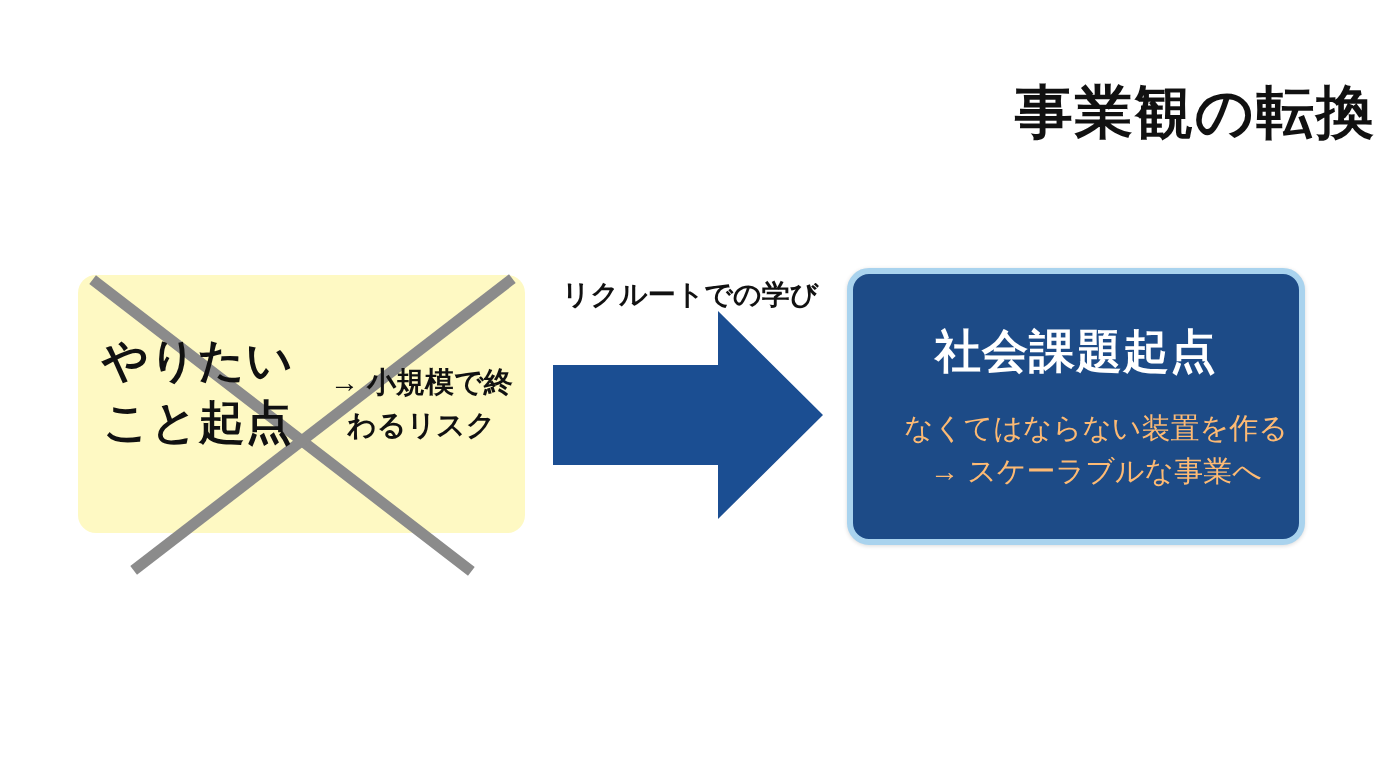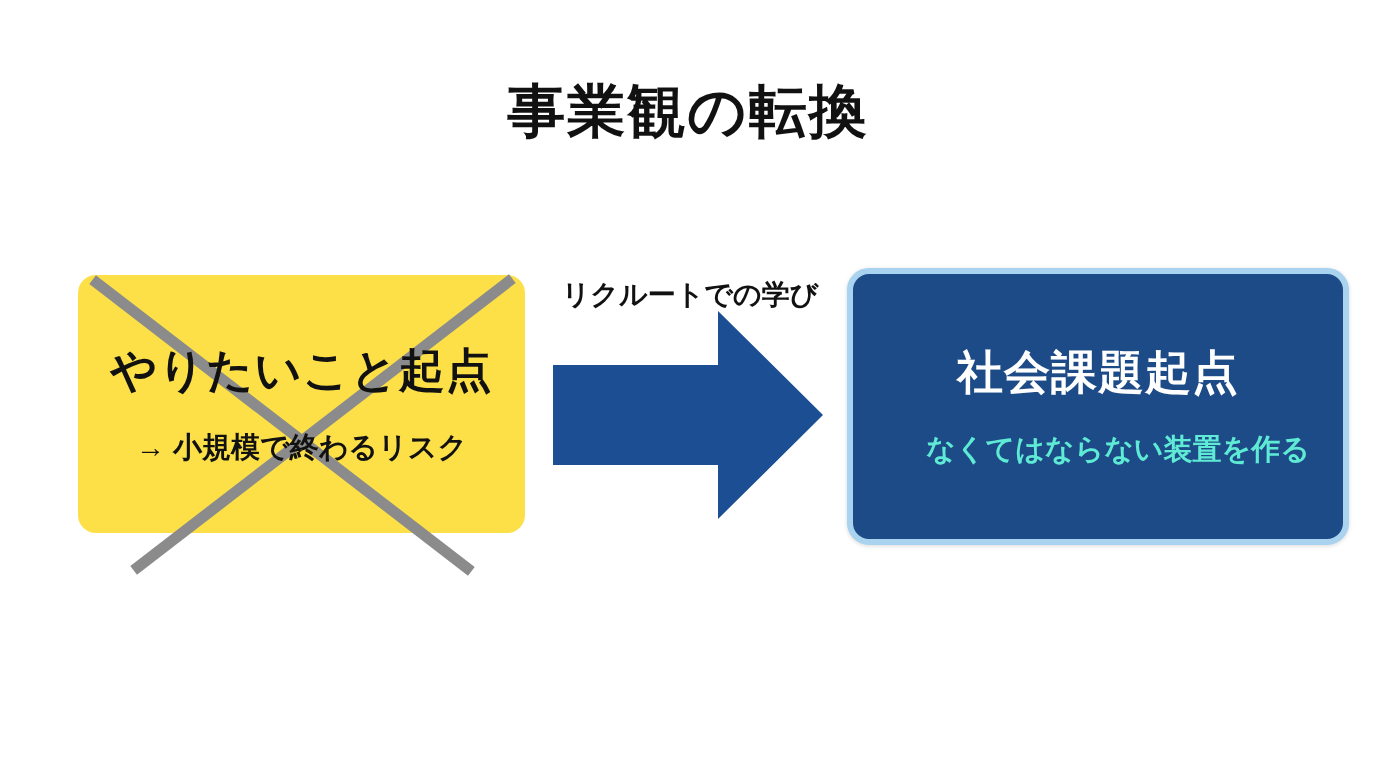--- a/index.html
+++ b/index.html
@@ -8,38 +8,37 @@
     position: relative;
     background: #ffffff;
     font-family: "Liberation Sans", "DejaVu Sans", sans-serif;
     overflow: hidden;
   }
   .slide-title {
     position: absolute;
     top: 80px;
     left: 0;
     width: 1376px;
-    text-align: center;
+    text-align: right;
     font-size: 58px;
     font-weight: 800;
     letter-spacing: 2px;
     color: #111111;
     line-height: 1.1;
-    font-family: Liberation Serif, serif;
   }
   .left-box {
     position: absolute;
     left: 78px;
     top: 275px;
     width: 447px;
     height: 258px;
-    background: #fde047;
+    background: #fef9c3;
     border-radius: 18px;
     display: flex;
-    flex-direction: column;
+    flex-direction: row;
     align-items: center;
     justify-content: center;
     text-align: center;
   }
   .left-box .box-title {
     position: relative;
     z-index: 3;
     font-size: 46px;
     font-weight: 800;
     color: #111111;
@@ -71,43 +70,43 @@
     text-align: center;
     font-size: 28px;
     font-weight: 800;
     color: #111111;
     z-index: 3;
   }
   .right-box {
     position: absolute;
     left: 847px;
     top: 268px;
-    width: 502px;
+    width: 458px;
     height: 277px;
     background: #1d4b87;
     border: 6px solid #a9d3ee;
     border-radius: 22px;
     display: flex;
     flex-direction: column;
     align-items: center;
     justify-content: center;
     text-align: center;
     box-shadow: 0 1px 4px rgba(0,0,0,0.15);
   }
   .right-box .box-title {
     font-size: 46px;
     font-weight: 800;
     color: #ffffff;
     letter-spacing: 1px;
     margin-bottom: 24px;
   }
   .right-box .box-body {
     font-size: 29px;
-    font-weight: 700;
-    color: #5eead4;
+    font-weight: 400;
+    color: #fdba74;
     line-height: 1.48;
     margin-left: 40px;
   }
 </style>
 </head>
 <body>
 
 <h1 class="slide-title">事業観の転換</h1>
 
 <div class="left-box">
@@ -124,14 +123,15 @@
   </g>
   <polygon points="553,365 718,365 718,311 823,415 718,519 718,465 553,465" fill="#1b4e92"></polygon>
 </svg>
 
 <div class="arrow-label">リクルートでの学び</div>
 
 <div class="right-box">
   <div class="box-title">社会課題起点</div>
   <div class="box-body">
     <div>なくてはならない装置を作る</div>
+    <div>→ スケーラブルな事業へ</div>
   </div>
 </div>
 
 </body></html>

